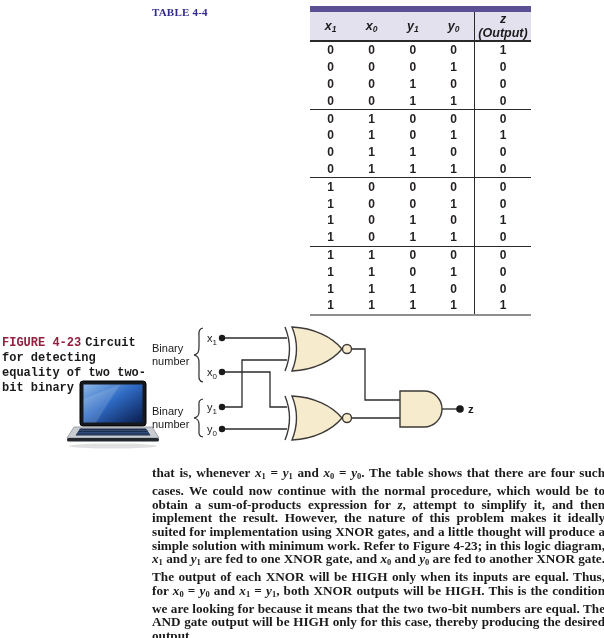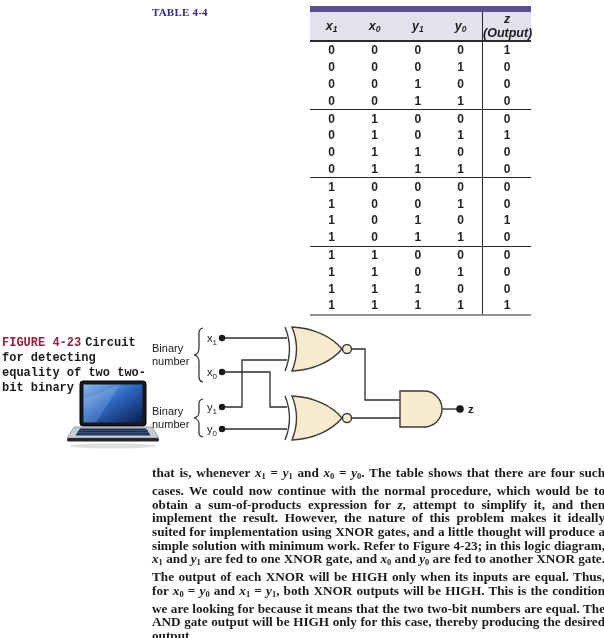--- a/index.html
+++ b/index.html
@@ -11,21 +11,21 @@
     color:var(--table-label);letter-spacing:.2px;}
 
   .truth-table-wrap{position:absolute;left:310px;top:6px;width:221px;}
   .bar{height:6px;background:var(--bar);}
   table.truth{border-collapse:collapse;width:100%;table-layout:fixed;}
   table.truth th{background:var(--header-bg);font-style:italic;font-weight:bold;
     font-size:12.5px;height:21px;text-align:center;color:#1c1c1c;
     border-bottom:2px solid #2a2a2a;padding:0;}
   table.truth td{text-align:center;font-weight:bold;font-size:12px;height:16.8px;
     color:#231f20;padding:0;}
-  table.truth th:last-child,table.truth td:last-child{border-left:1.4px solid #2a2a2a;width:48px;}
+  table.truth th:last-child,table.truth td:last-child{border-left:1.4px solid #2a2a2a;width:56px;}
   table.truth tr.group-start td{border-top:1.3px solid #2a2a2a;}
   table.truth tbody tr:last-child td{border-bottom:2.5px solid #8f8f8f;}
   table.truth sub,.body-text sub{font-size:8.5px;vertical-align:-2px;}
 
   .figure-caption{position:absolute;left:2px;top:324px;width:152px;
     font-family:Liberation Mono, monospace;font-size:12px;font-weight:bold;
     line-height:15px;color:#1a1a1a;}
   .figure-label{color:var(--fig-label);margin-right:4px;}
 
   .laptop{position:absolute;left:62px;top:379px;}

